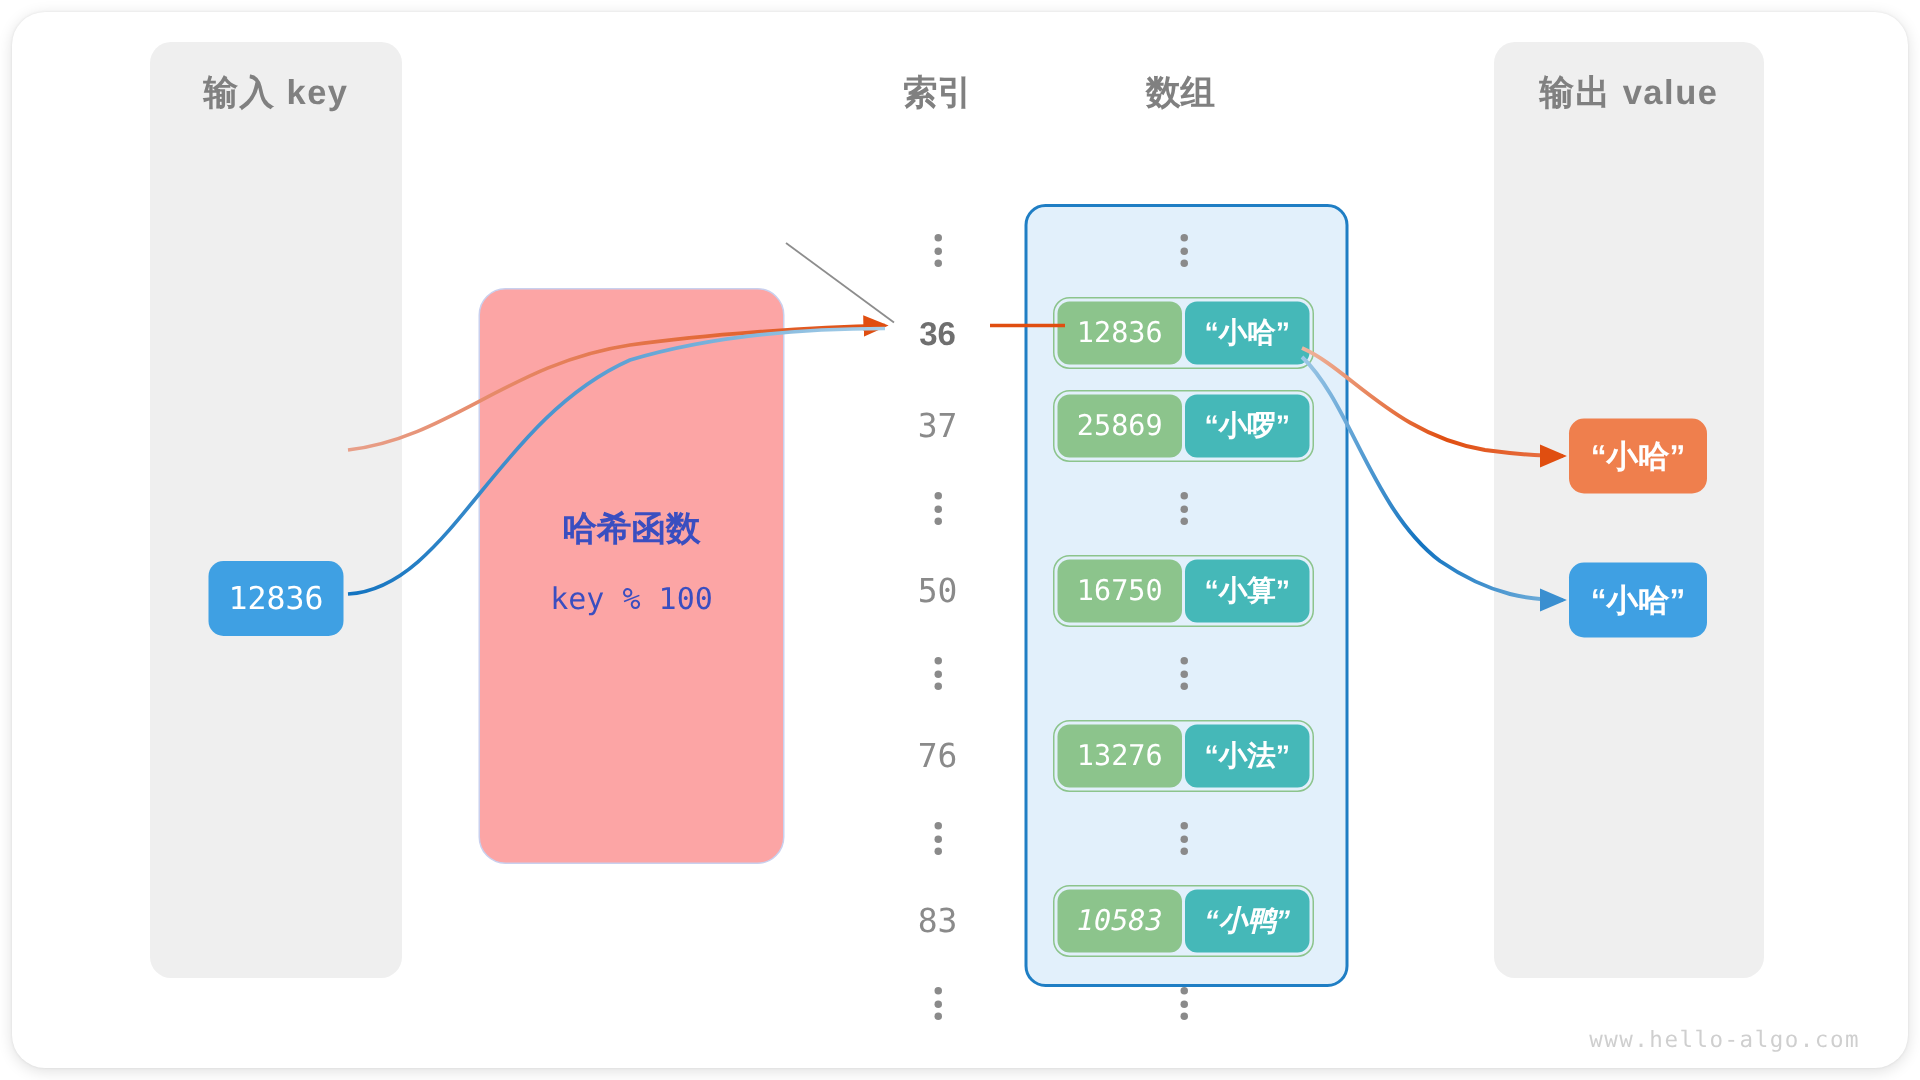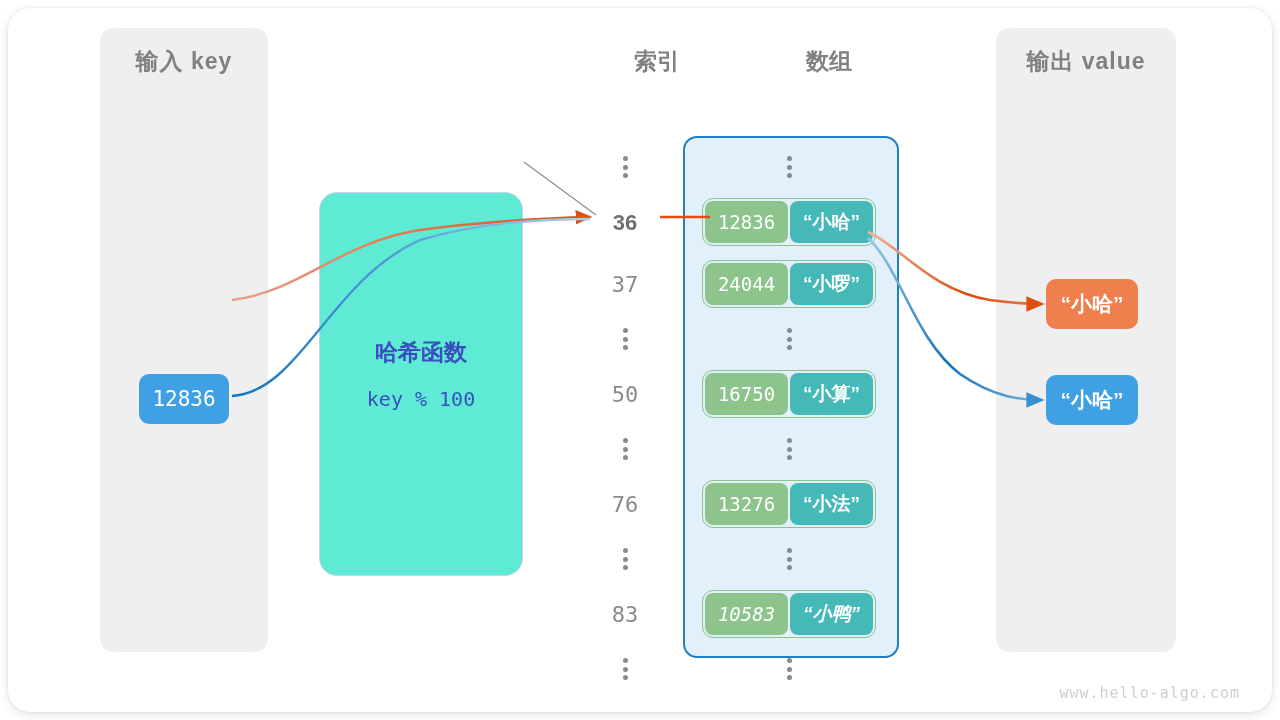--- a/index.html
+++ b/index.html
@@ -43,39 +43,39 @@
     font-weight: bold;
     font-size: 23px;
     letter-spacing: 1px;
   }
   
   .col-header {
     position: absolute;
     color: #808080;
     font-weight: bold;
     font-size: 23px;
-    text-align: right;
+    text-align: center;
   }
   #hdr-index { left: 570px; top: 46px; width: 110px; }
   #hdr-array { left: 722px; top: 46px; width: 130px; }
   #hdr-kv {
     position: absolute;
     left: 688px; top: 92px; width: 200px;
     text-align: center;
     font-family: "DejaVu Sans Mono", "Liberation Mono", monospace;
     font-size: 19px;
   }
   #hdr-kv .k { color: #4e9a54; }
   #hdr-kv .v { color: #3aa0a0; }
   
   #hashfn {
     position: absolute;
     left: 319px; top: 192px;
     width: 202px; height: 382px;
-    background: #5eead4;
+    background: #fca5a5;
     border: 1px solid #c9d0ee;
     border-radius: 18px;
   }
   #hashfn-name {
     position: absolute; left: 0; top: 144px; width: 100%;
     text-align: center;
     color: #3a4ec0;
     font-size: 23px;
     font-weight: bold;
   }
@@ -238,21 +238,21 @@
         <i></i>
         <i></i>
       </div>
       <div class="index-label hl" style="top: 210px;">36</div>
       <div class="bucket" style="top: 198px;">
         <div class="kcell">12836</div>
         <div class="vcell">“小哈”</div>
       </div>
       <div class="index-label" style="top: 272px;">37</div>
       <div class="bucket" style="top: 260px;">
-        <div class="kcell">24044</div>
+        <div class="kcell">25869</div>
         <div class="vcell">“小啰”</div>
       </div>
       <div class="vdots" style="left: 614px; top: 328px;">
         <i></i>
         <i></i>
         <i></i>
       </div>
       <div class="vdots" style="left: 778px; top: 328px;">
         <i></i>
         <i></i>

